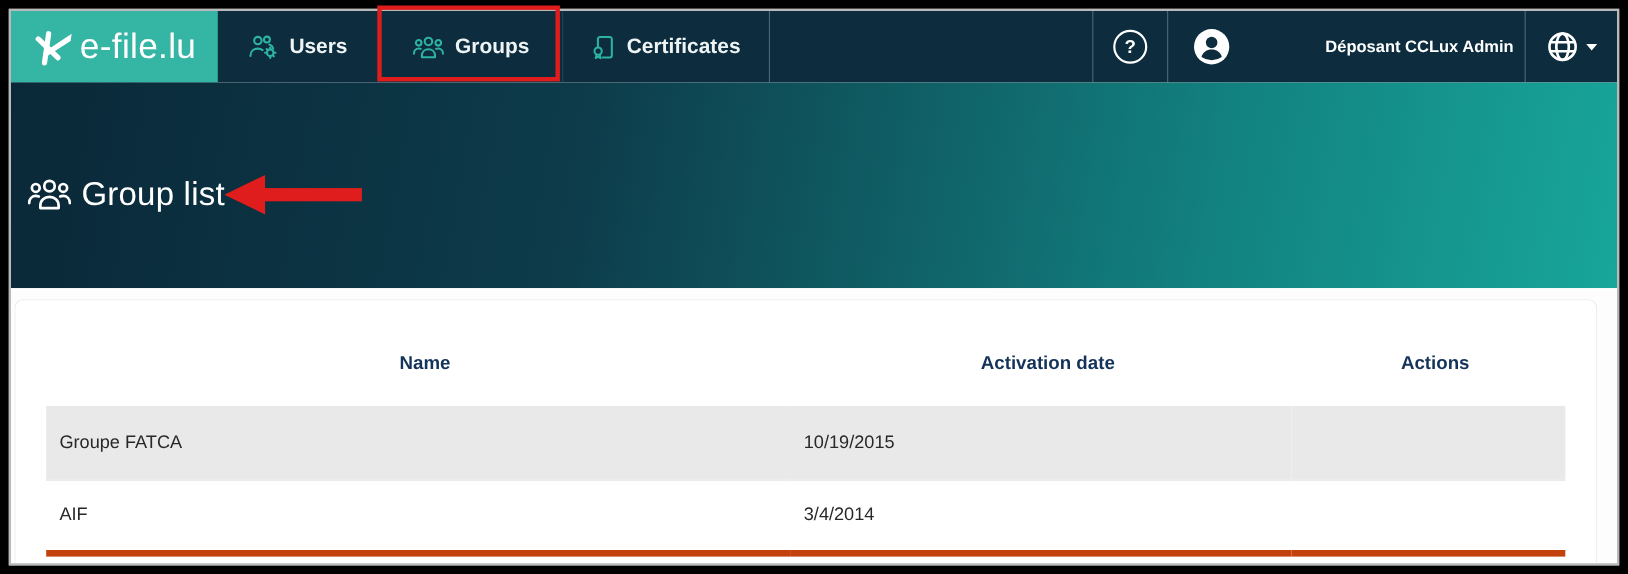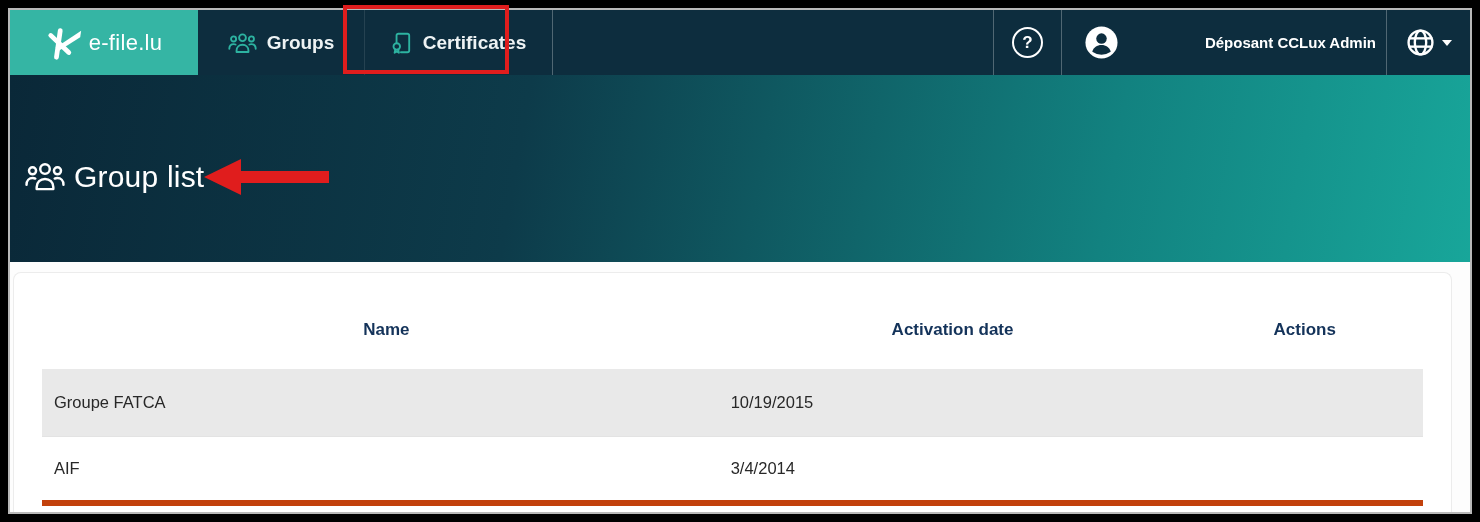--- a/index.html
+++ b/index.html
@@ -11,21 +11,21 @@
     background:#fff; border:2px solid #b9b9b9;
     display:flex; flex-direction:column; overflow:hidden;
   }
 
   
   .navbar { height:65px; flex:0 0 65px; background:#0d2d3e; display:flex; align-items:stretch; }
   .logo {
     width:188px; flex:0 0 188px; background:#35b5a4; color:#fff;
     display:flex; align-items:center; justify-content:center; gap:5px; cursor:pointer;
   }
-  .logo-text { font-size:22px; font-weight:300; letter-spacing:.3px; }
+  .logo-text { font-size:32px; font-weight:300; letter-spacing:.3px; }
   .tab {
     display:flex; align-items:center; justify-content:center; gap:10px;
     color:#eef3f4; font-size:19px; font-weight:600; cursor:pointer;
     border-right:1px solid rgba(255,255,255,0.10); text-decoration:none;
   }
   .tab-users { width:147px; flex:0 0 147px; }
   .tab-groups { width:167px; flex:0 0 167px; }
   .tab-certs { width:188px; flex:0 0 188px; border-right:1px solid rgba(255,255,255,0.28); }
   .ticon { color:#2db3a1; display:flex; align-items:center; }
   .nav-spacer { flex:1; }
@@ -82,20 +82,38 @@
 
     <div class="logo">
       <svg class="icon" width="38" height="38" viewBox="0 0 40 40">
         <polygon points="10,25 37,7 36,14 14,28" fill="#fff"></polygon>
         <line x1="15" y1="7" x2="11" y2="35" stroke="#fff" stroke-width="5" stroke-linecap="round"></line>
         <line x1="5" y1="12" x2="24" y2="30" stroke="#fff" stroke-width="5" stroke-linecap="round"></line>
       </svg>
       <span class="logo-text">e-file.lu</span>
     </div>
 
+    <a class="tab tab-users">
+      <span class="ticon">
+        <svg class="icon" width="27" height="23" viewBox="0 0 24 20" fill="none" stroke="currentColor" stroke-width="1.7" stroke-linecap="round" stroke-linejoin="round">
+          <circle cx="7.5" cy="5" r="3"></circle>
+          <path d="M1.5 17.5 c0-3.8 2.6-6 6-6 c1.5 0 2.8 0.4 3.8 1.2"></path>
+          <circle cx="14.8" cy="4.2" r="2.4"></circle>
+          <path d="M16.8 8.2 c1.6 0.6 2.7 1.8 3.1 3.2"></path>
+          <circle cx="17.5" cy="14.8" r="2.7"></circle>
+          <line x1="17.5" y1="10.6" x2="17.5" y2="12.1"></line>
+          <line x1="17.5" y1="17.5" x2="17.5" y2="19"></line>
+          <line x1="13.3" y1="14.8" x2="14.8" y2="14.8"></line>
+          <line x1="20.2" y1="14.8" x2="21.7" y2="14.8"></line>
+          <line x1="14.6" y1="11.9" x2="15.6" y2="12.9"></line>
+          <line x1="19.4" y1="16.7" x2="20.4" y2="17.7"></line>
+        </svg>
+      </span>
+      <span>Users</span>
+    </a>
 
     <a class="tab tab-groups">
       <span class="ticon">
         <svg class="icon" width="29" height="22" viewBox="0 0 26 20" fill="none" stroke="currentColor" stroke-width="1.7" stroke-linecap="round" stroke-linejoin="round">
           <circle cx="13" cy="5.2" r="3.1"></circle>
           <circle cx="4.9" cy="6.3" r="2.3"></circle>
           <circle cx="21.1" cy="6.3" r="2.3"></circle>
           <path d="M7.6 18.2 v-1.4 c0-3.1 2.4-5.2 5.4-5.2 s5.4 2.1 5.4 5.2 v1.4 z"></path>
           <path d="M1 15.3 c0-2.6 1.7-4.3 4-4.3 c0.6 0 1.2 0.12 1.7 0.35"></path>
           <path d="M25 15.3 c0-2.6 -1.7-4.3 -4-4.3 c-0.6 0 -1.2 0.12 -1.7 0.35"></path>

